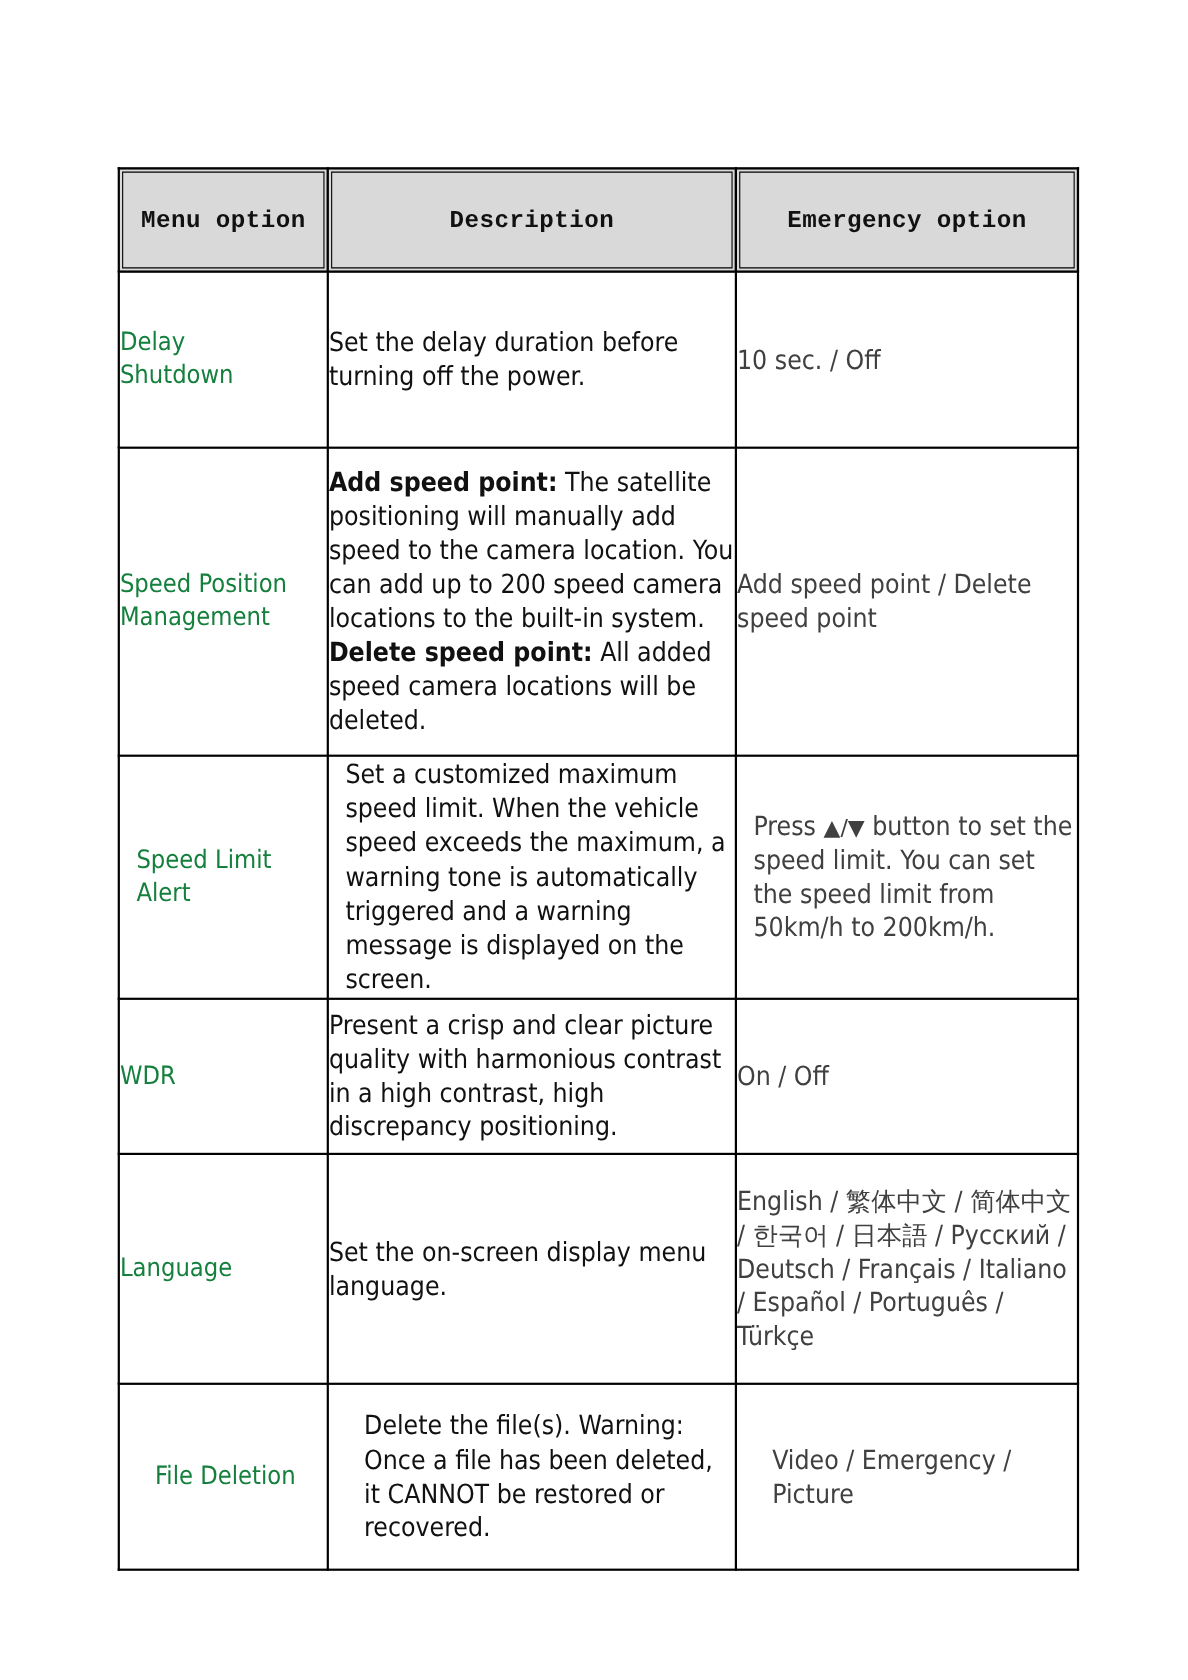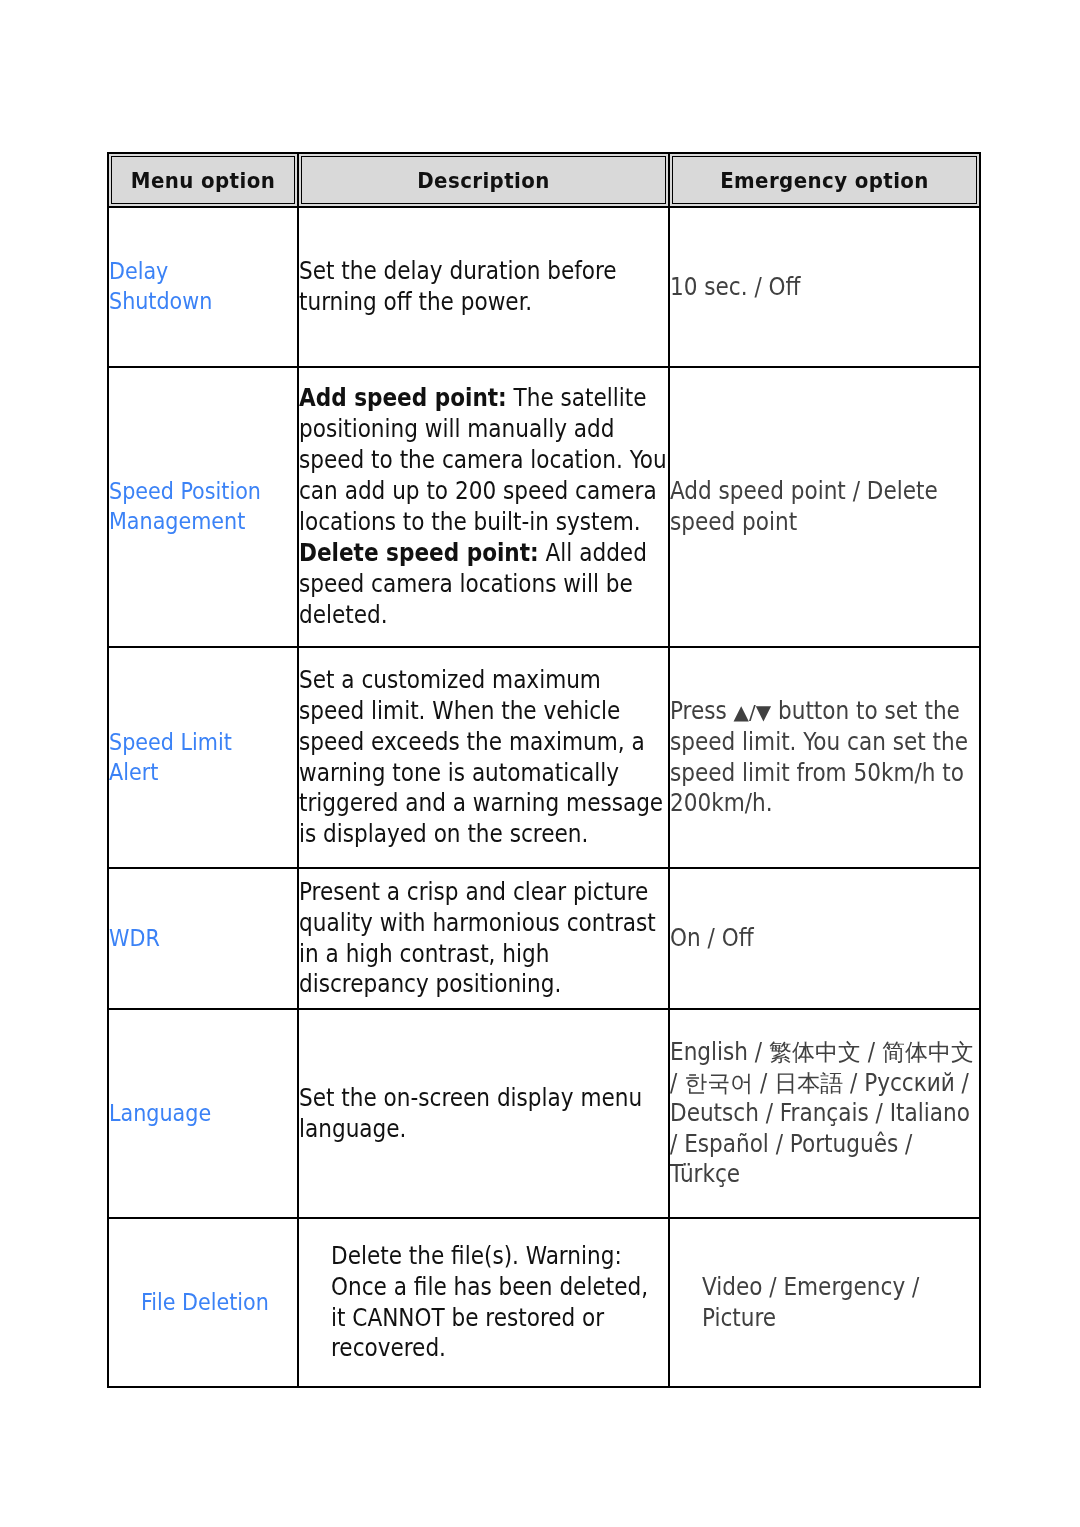--- a/index.html
+++ b/index.html
@@ -48,33 +48,34 @@
   .hdr-row th {
     background: #d9d9d9;
     border: 2px solid #000000;
     box-shadow: inset 0 0 0 2px #d9d9d9, inset 0 0 0 3px #000000;
     height: 52px;
     text-align: center;
     font-weight: bold;
     font-size: 22px;
     letter-spacing: 0.4px;
     color: #111111;
-    padding: 0 6px;
+    padding: 20px 6px;
+    font-family: Liberation Mono, monospace;
   }
   .hdr-row th .hdr-text {
     display: block;
   }
 
   
   .cell-menu {
     text-align: center;
     font-size: 23px;
     line-height: 1.30;
     padding: 6px 10px;
-    color: #3b82f6;
+    color: #15803d;
   }
   .cell-desc {
     font-size: 24px;
     line-height: 1.29;
     padding: 10px 14px 10px 16px;
     color: #111111;
     margin-left: 28px;
   }
   .cell-opt {
     font-size: 24px;
@@ -97,21 +98,21 @@
     letter-spacing: 0px;
   }
 
   .cjk {
     font-family: "DejaVu Sans", sans-serif;
   }
 
   
   .r-delay    td { height: 158px; }
   .r-speedpos td { height: 278px; }
-  .r-limit    td { height: 219px; }
+  .r-limit    td { height: 219px; padding-left: 15px; }
   .r-wdr      td { height: 139px; }
   .r-lang     td { height: 207px; }
   .r-file     td { height: 167px; padding-left: 32px; }
 
   .r-lang .cell-opt { line-height: 1.27; }
   .r-lang .cell-opt .cjk { font-size: 23px; }
 </style>
 </head>
 <body>
 

